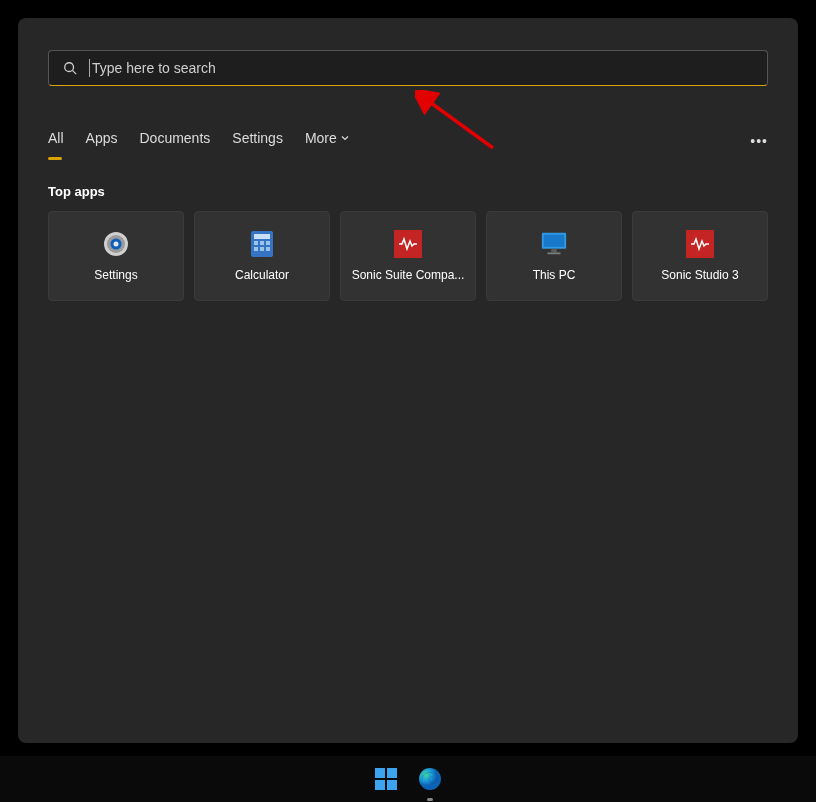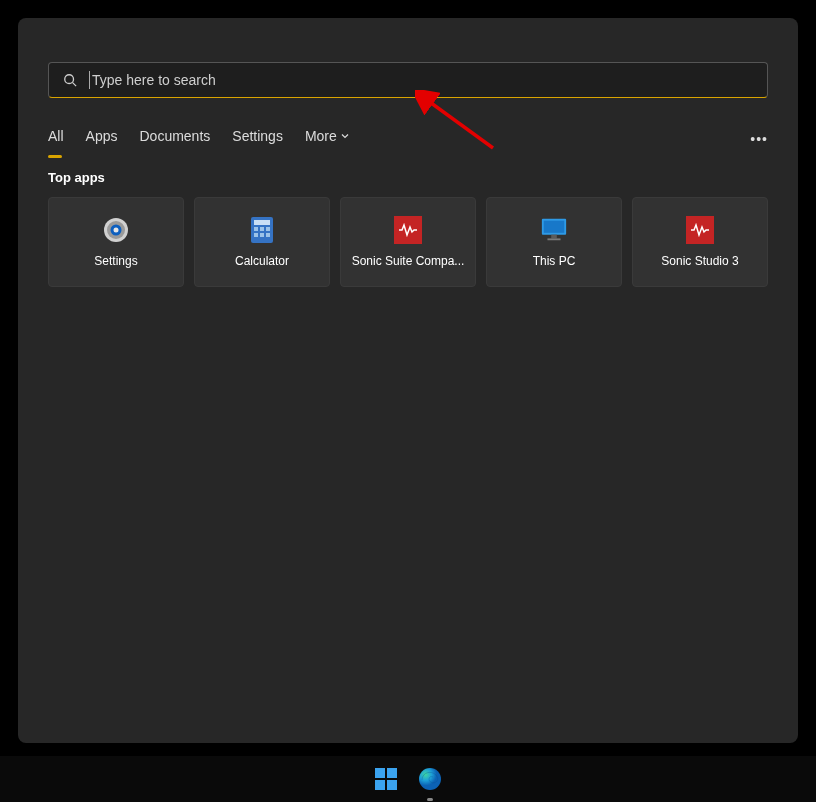--- a/index.html
+++ b/index.html
@@ -16,21 +16,21 @@
       position: relative;
     }
     .start-panel {
       position: absolute;
       top: 18px;
       left: 18px;
       width: 780px;
       height: 725px;
       background: #272727;
       border-radius: 8px;
-      padding: 44px 30px;
+      padding: 32px 30px;
     }
     .search-box {
       width: 100%;
       height: 36px;
       background: #1e1e1e;
       border: 1px solid #555;
       border-bottom: 1.5px solid #d9a400;
       border-radius: 4px;
       display: flex;
       align-items: center;
@@ -50,21 +50,21 @@
       padding-left: 2px;
       border-left: 1px solid #aaa;
       height: 18px;
     }
     .search-input::placeholder {
       color: #cfcfcf;
     }
     .tabs-row {
       display: flex;
       align-items: center;
-      margin-top: 30px;
+      margin-top: 44px;
       gap: 22px;
     }
     .tab {
       color: #dcdcdc;
       font-size: 14px;
       cursor: pointer;
       position: relative;
       padding-bottom: 6px;
     }
     .tab.active::after {
@@ -88,21 +88,21 @@
     .options-btn {
       color: #dcdcdc;
       font-size: 14px;
       cursor: pointer;
       letter-spacing: 1px;
     }
     .section-title {
       color: #fff;
       font-size: 13px;
       font-weight: 600;
-      margin-top: 20px;
+      margin-top: 32px;
     }
     .tiles-row {
       display: flex;
       gap: 10px;
       margin-top: 12px;
     }
     .tile {
       width: 138px;
       height: 90px;
       background: #323232;

